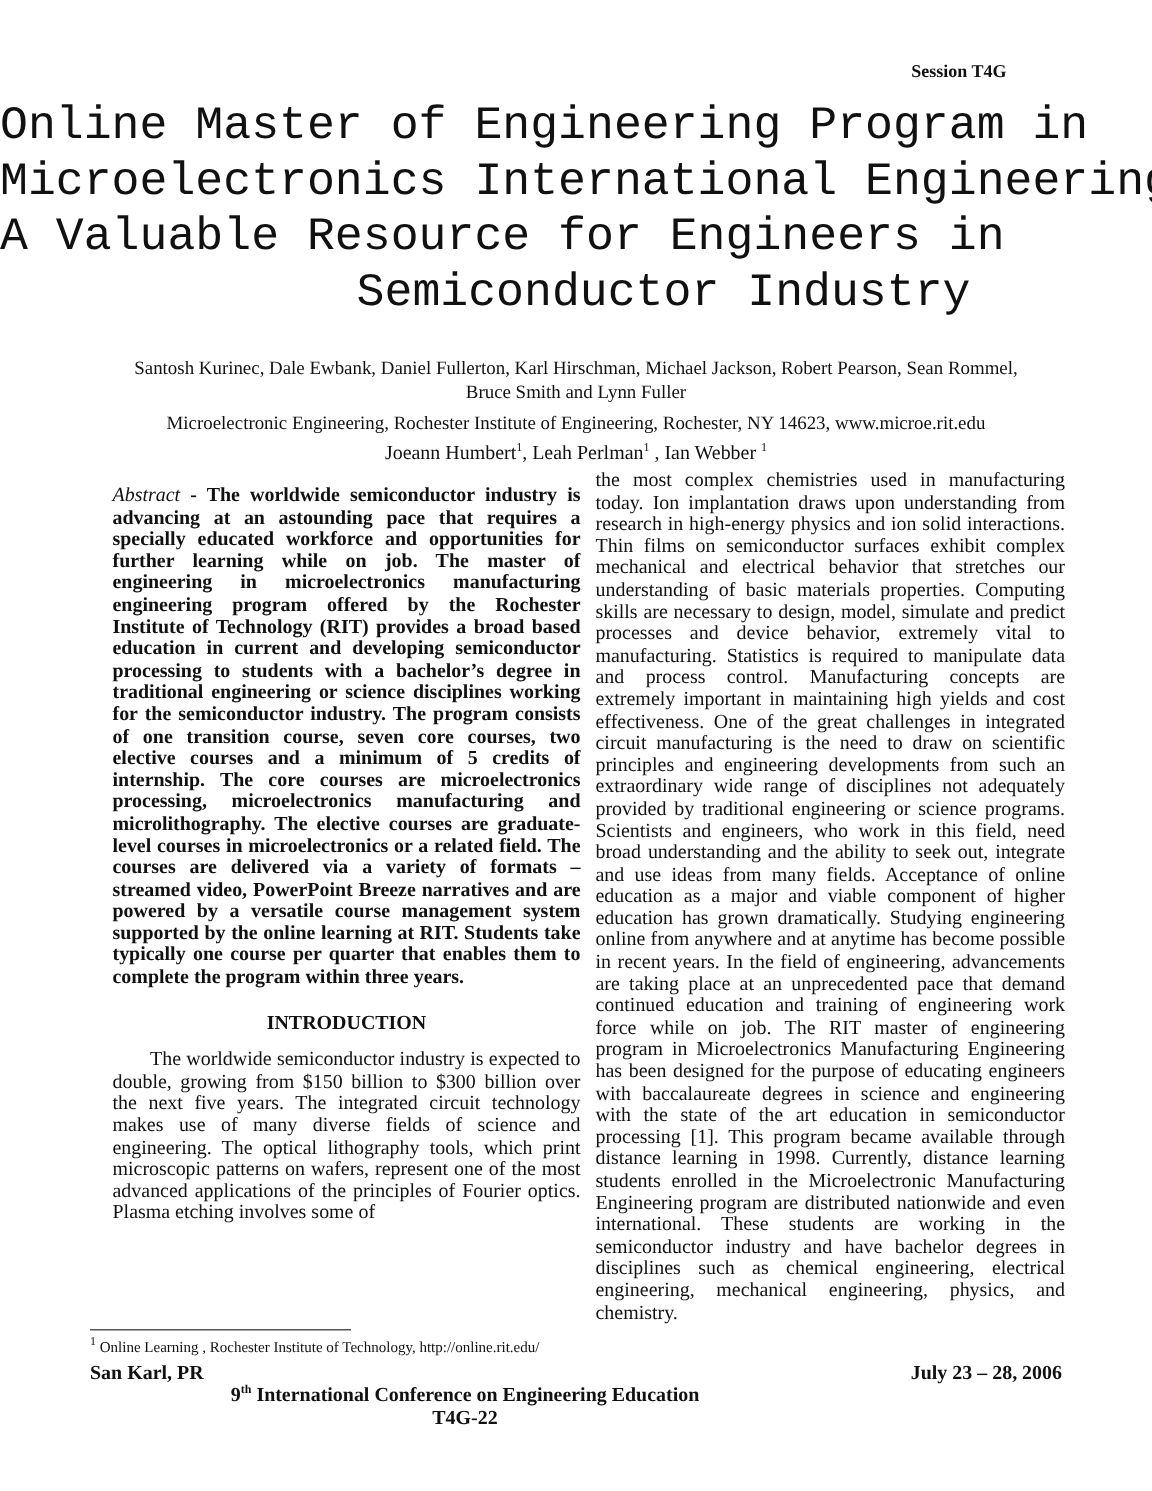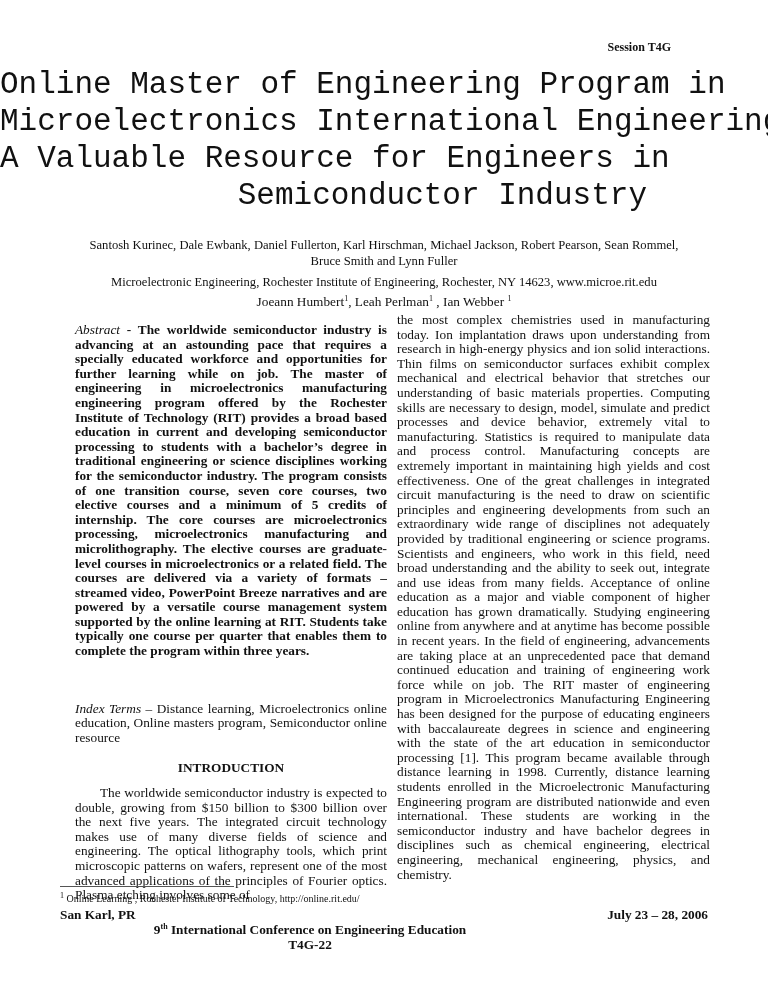--- a/index.html
+++ b/index.html
@@ -45,21 +45,20 @@
 </div>
 
 <div class="abs affil">Microelectronic Engineering, Rochester Institute of Engineering, Rochester, NY 14623, www.microe.rit.edu</div>
 
 <div class="abs authors2">
   <span>Joeann Humbert</span><sup>1</sup>, <span>Leah Perlman</span><sup>1</sup> , <span>Ian Webber</span> <sup>1</sup>
 </div>
 
 <div class="abs col col-left">
   <div class="abstract"><i>Abstract</i><span> - The worldwide semiconductor industry is advancing at an astounding pace that requires a specially educated workforce and opportunities for further learning while on job. The master of engineering in microelectronics manufacturing engineering program offered by the Rochester Institute of Technology (RIT) provides a broad based education in current and developing semiconductor processing to students with a bachelor’s degree in traditional engineering or science disciplines working for the semiconductor industry. The program consists of one transition course, seven core courses, two elective courses and a minimum of 5 credits of internship. The core courses are microelectronics processing, microelectronics manufacturing and microlithography. The elective courses are graduate-level courses in microelectronics or a related field. The courses are delivered via a variety of formats – streamed video, PowerPoint Breeze narratives and are powered by a versatile course management system supported by the online learning at RIT. Students take typically one course per quarter that enables them to complete the program within three years.</span></div>
-  <div class="index"><i>Index Terms</i><span> – Distance learning, Microelectronics online education, Online masters program, Semiconductor online resource</span></div>
   <div class="heading">INTRODUCTION</div>
   <div class="para">The worldwide semiconductor industry is expected to double, growing from $150 billion to $300 billion over the next five years. The integrated circuit technology makes use of many diverse fields of science and engineering. The optical lithography tools, which print microscopic patterns on wafers, represent one of the most advanced applications of the principles of Fourier optics. Plasma etching involves some of</div>
 </div>
 
 <div class="abs col col-right">
   <div>the most complex chemistries used in manufacturing today. Ion implantation draws upon understanding from research in high-energy physics and ion solid interactions. Thin films on semiconductor surfaces exhibit complex mechanical and electrical behavior that stretches our understanding of basic materials properties. Computing skills are necessary to design, model, simulate and predict processes and device behavior, extremely vital to manufacturing. Statistics is required to manipulate data and process control. Manufacturing concepts are extremely important in maintaining high yields and cost effectiveness. One of the great challenges in integrated circuit manufacturing is the need to draw on scientific principles and engineering developments from such an extraordinary wide range of disciplines not adequately provided by traditional engineering or science programs. Scientists and engineers, who work in this field, need broad understanding and the ability to seek out, integrate and use ideas from many fields. Acceptance of online education as a major and viable component of higher education has grown dramatically. Studying engineering online from anywhere and at anytime has become possible in recent years. In the field of engineering, advancements are taking place at an unprecedented pace that demand continued education and training of engineering work force while on job. The RIT master of engineering program in Microelectronics Manufacturing Engineering has been designed for the purpose of educating engineers with baccalaureate degrees in science and engineering with the state of the art education in semiconductor processing [1]. This program became available through distance learning in 1998. Currently, distance learning students enrolled in the Microelectronic Manufacturing Engineering program are distributed nationwide and even international. These students are working in the semiconductor industry and have bachelor degrees in disciplines such as chemical engineering, electrical engineering, mechanical engineering, physics, and chemistry.</div>
 </div>
 
 <div class="abs fn-rule"></div>
 <div class="abs footnote"><sup>1</sup><span> Online Learning , Rochester Institute of Technology, http://online.rit.edu/</span></div>

